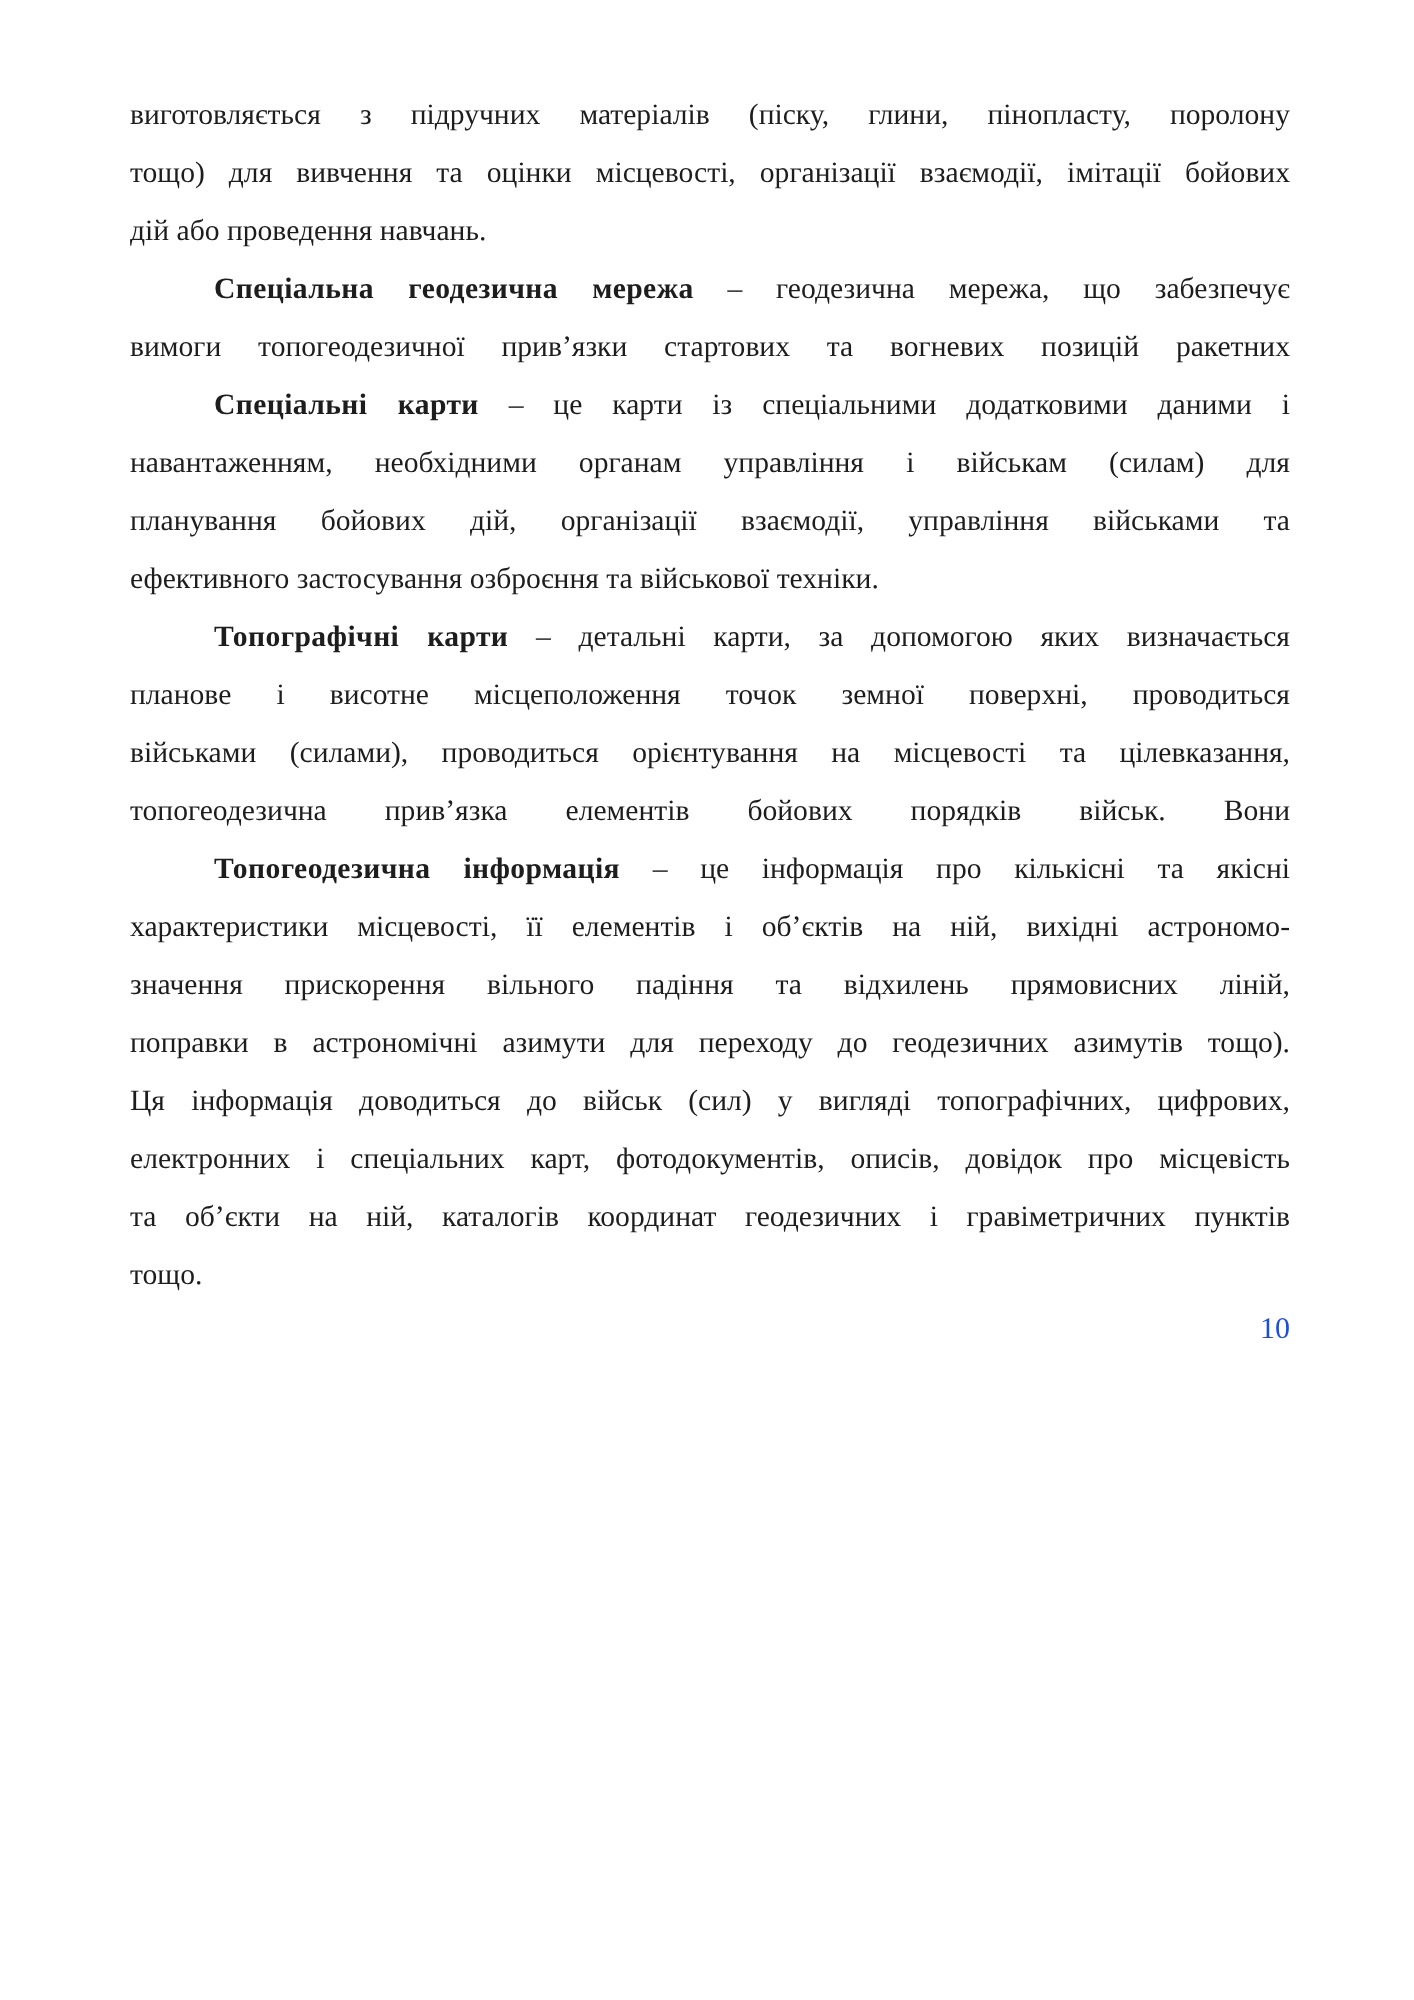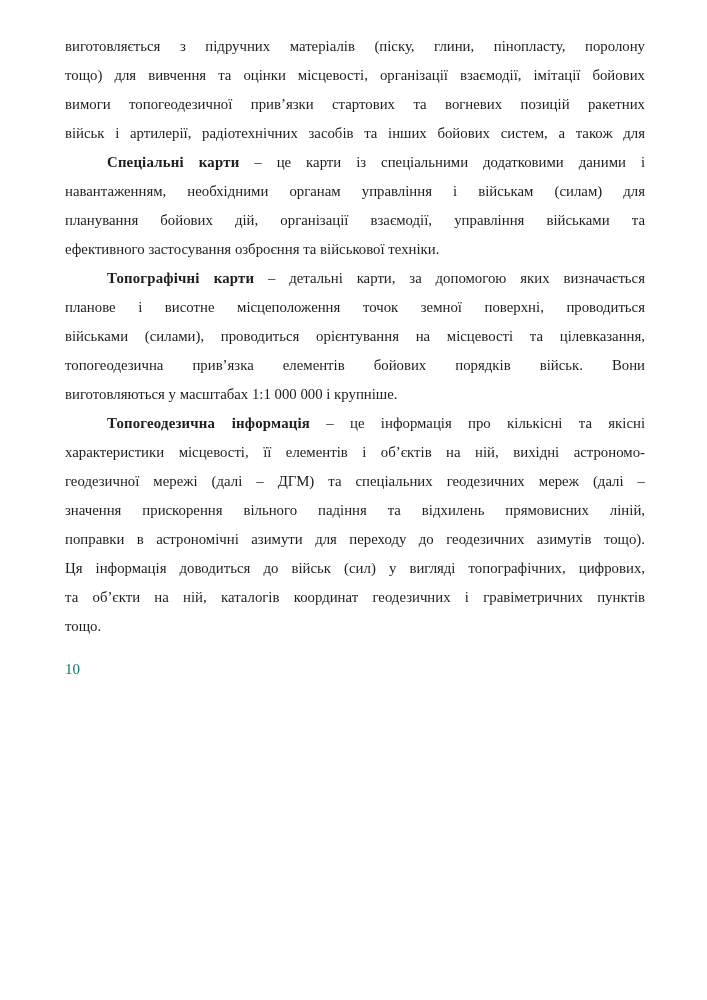--- a/index.html
+++ b/index.html
@@ -8,81 +8,81 @@
     width: 707px;
     height: 1000px;
     font-family: "Liberation Serif", "DejaVu Serif", serif;
     color: #1d1d1d;
     overflow: hidden;
   }
   .page {
     width: 707px;
     height: 1000px;
     background: #ffffff;
-    padding: 32px 62px 0 65px;
+    padding: 44px 62px 0 65px;
   }
   .doc-text {
     width: 580px;
     font-size: 14.8px;
     line-height: 29px;
   }
   .paragraph { }
   .line {
     text-align: justify;
     text-align-last: justify;
     -moz-text-align-last: justify;
     white-space: normal;
   }
   .line.last {
     text-align-last: left;
     -moz-text-align-last: left;
   }
   .line.indent { padding-left: 42px; }
   .seg.bold { font-weight: bold; letter-spacing: 0.2px; }
   .footer {
-    margin-top: 20px;
-    text-align: left;
+    margin-top: 4px;
+    text-align: right;
     font-size: 15px;
-    color: #0f766e;
+    color: #1d4ed8;
   }
 </style>
 </head>
 <body>
 
 <div class="page">
   <div class="doc-text">
 
   <div class="paragraph">
         <div class="line"><span class="seg">виготовляється з підручних матеріалів (піску, глини, пінопласту, поролону</span></div>
         <div class="line"><span class="seg">тощо) для вивчення та оцінки місцевості, організації взаємодії, імітації бойових</span></div>
+        <div class="line last"><span class="seg">дій або проведення навчань.</span></div>
       </div>
       <div class="paragraph">
+        <div class="line indent"><span class="seg bold">Спеціальна геодезична мережа</span><span class="seg"> – геодезична мережа, що забезпечує</span></div>
         <div class="line"><span class="seg">вимоги топогеодезичної прив’язки стартових та вогневих позицій ракетних</span></div>
-        <div class="line"><span class="seg">військ і артилерії, радіотехнічних засобів та інших бойових систем, а також для</span></div>
       </div>
       <div class="paragraph">
         <div class="line indent"><span class="seg bold">Спеціальні карти</span><span class="seg"> – це карти із спеціальними додатковими даними і</span></div>
         <div class="line"><span class="seg">навантаженням, необхідними органам управління і військам (силам) для</span></div>
         <div class="line"><span class="seg">планування бойових дій, організації взаємодії, управління військами та</span></div>
         <div class="line last"><span class="seg">ефективного застосування озброєння та військової техніки.</span></div>
       </div>
       <div class="paragraph">
         <div class="line indent"><span class="seg bold">Топографічні карти</span><span class="seg"> – детальні карти, за допомогою яких визначається</span></div>
         <div class="line"><span class="seg">планове і висотне місцеположення точок земної поверхні, проводиться</span></div>
         <div class="line"><span class="seg">військами (силами), проводиться орієнтування на місцевості та цілевказання,</span></div>
         <div class="line"><span class="seg">топогеодезична прив’язка елементів бойових порядків військ. Вони</span></div>
-        <div class="line last"><span class="seg">виготовляються у масштабах 1:1 000 000 і крупніше.</span></div>
       </div>
       <div class="paragraph">
         <div class="line indent"><span class="seg bold">Топогеодезична інформація</span><span class="seg"> – це інформація про кількісні та якісні</span></div>
         <div class="line"><span class="seg">характеристики місцевості, її елементів і об’єктів на ній, вихідні астрономо-</span></div>
-        <div class="line"><span class="seg">геодезичної мережі (далі – ДГМ) та спеціальних геодезичних мереж (далі –</span></div>
         <div class="line"><span class="seg">значення прискорення вільного падіння та відхилень прямовисних ліній,</span></div>
         <div class="line"><span class="seg">поправки в астрономічні азимути для переходу до геодезичних азимутів тощо).</span></div>
         <div class="line"><span class="seg">Ця інформація доводиться до військ (сил) у вигляді топографічних, цифрових,</span></div>
+        <div class="line"><span class="seg">електронних і спеціальних карт, фотодокументів, описів, довідок про місцевість</span></div>
         <div class="line"><span class="seg">та об’єкти на ній, каталогів координат геодезичних і гравіметричних пунктів</span></div>
         <div class="line last"><span class="seg">тощо.</span></div>
       </div>
     </div>
   <div class="footer">
     <span>10</span>
   </div>
 </div>
 
 </body></html>

